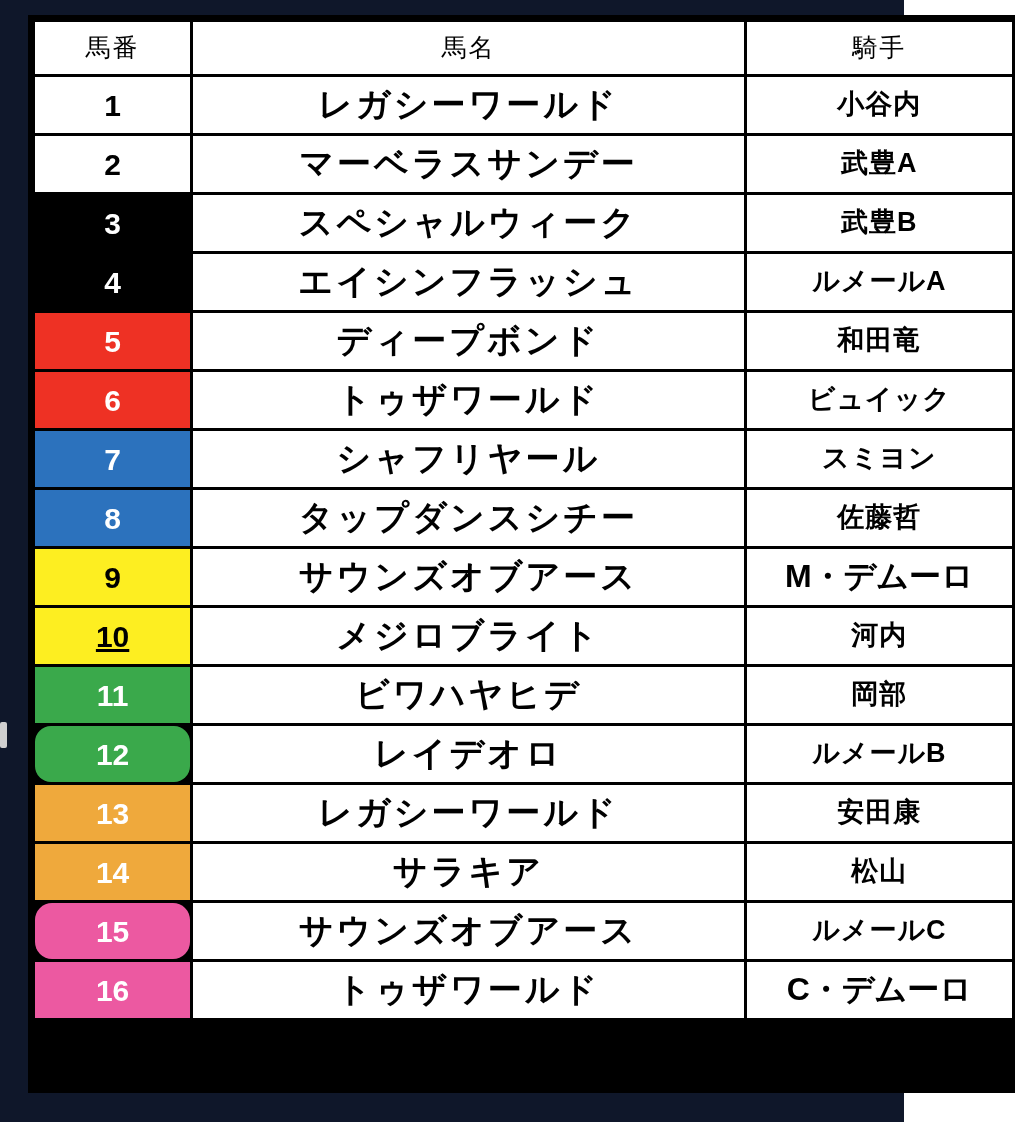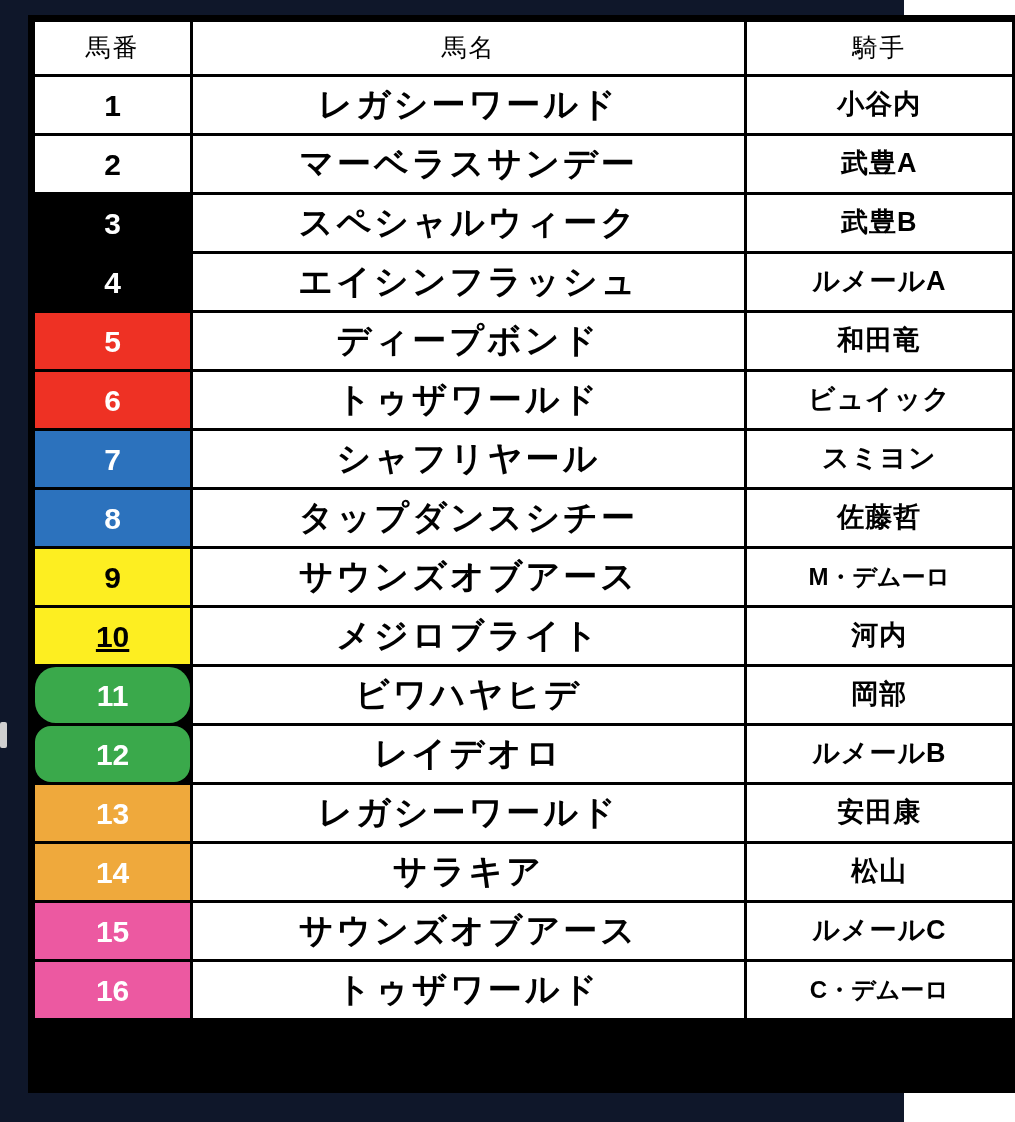--- a/index.html
+++ b/index.html
@@ -79,21 +79,21 @@
     letter-spacing: 3px;
   }
 
   td.jockey {
     font-size: 27px;
     font-weight: bold;
     letter-spacing: 1px;
     margin-left: 16px;
   }
   td.jockey.small {
-    font-size: 24px;
+    font-size: 32px;
     letter-spacing: 0px;
   }
 
   
   .edge-col { width: 10px; background: #ffffff; }
 
   
   #left-nub {
     position: absolute;
     left: 0px;
@@ -182,21 +182,21 @@
             <td class="jockey small">M・デムーロ</td>
             <td class="edge-col"></td>
           </tr>
           <tr>
             <td class="umaban light" style="background: rgb(253, 238, 33); color: rgb(0, 0, 0); text-decoration: underline;">10</td>
             <td class="horse">メジロブライト</td>
             <td class="jockey">河内</td>
             <td class="edge-col"></td>
           </tr>
           <tr>
-            <td class="umaban dark" style="background: rgb(58, 169, 75); color: rgb(255, 255, 255); border-radius: 21px;">11</td>
+            <td class="umaban dark" style="background: rgb(58, 169, 75); color: rgb(255, 255, 255);">11</td>
             <td class="horse">ビワハヤヒデ</td>
             <td class="jockey">岡部</td>
             <td class="edge-col"></td>
           </tr>
           <tr>
             <td class="umaban dark" style="background: rgb(58, 169, 75); color: rgb(255, 255, 255); border-radius: 16px;">12</td>
             <td class="horse">レイデオロ</td>
             <td class="jockey">ルメールB</td>
             <td class="edge-col"></td>
           </tr>
@@ -206,21 +206,21 @@
             <td class="jockey">安田康</td>
             <td class="edge-col"></td>
           </tr>
           <tr>
             <td class="umaban dark" style="background: rgb(239, 169, 60); color: rgb(255, 255, 255);">14</td>
             <td class="horse">サラキア</td>
             <td class="jockey">松山</td>
             <td class="edge-col"></td>
           </tr>
           <tr>
-            <td class="umaban dark" style="background: rgb(236, 89, 161); color: rgb(255, 255, 255);">15</td>
+            <td class="umaban dark" style="background: rgb(236, 89, 161); color: rgb(255, 255, 255); border-radius: 17px;">15</td>
             <td class="horse">サウンズオブアース</td>
             <td class="jockey">ルメールC</td>
             <td class="edge-col"></td>
           </tr>
           <tr>
             <td class="umaban dark" style="background: rgb(236, 89, 161); color: rgb(255, 255, 255);">16</td>
             <td class="horse">トゥザワールド</td>
             <td class="jockey small">C・デムーロ</td>
             <td class="edge-col"></td>
           </tr>

